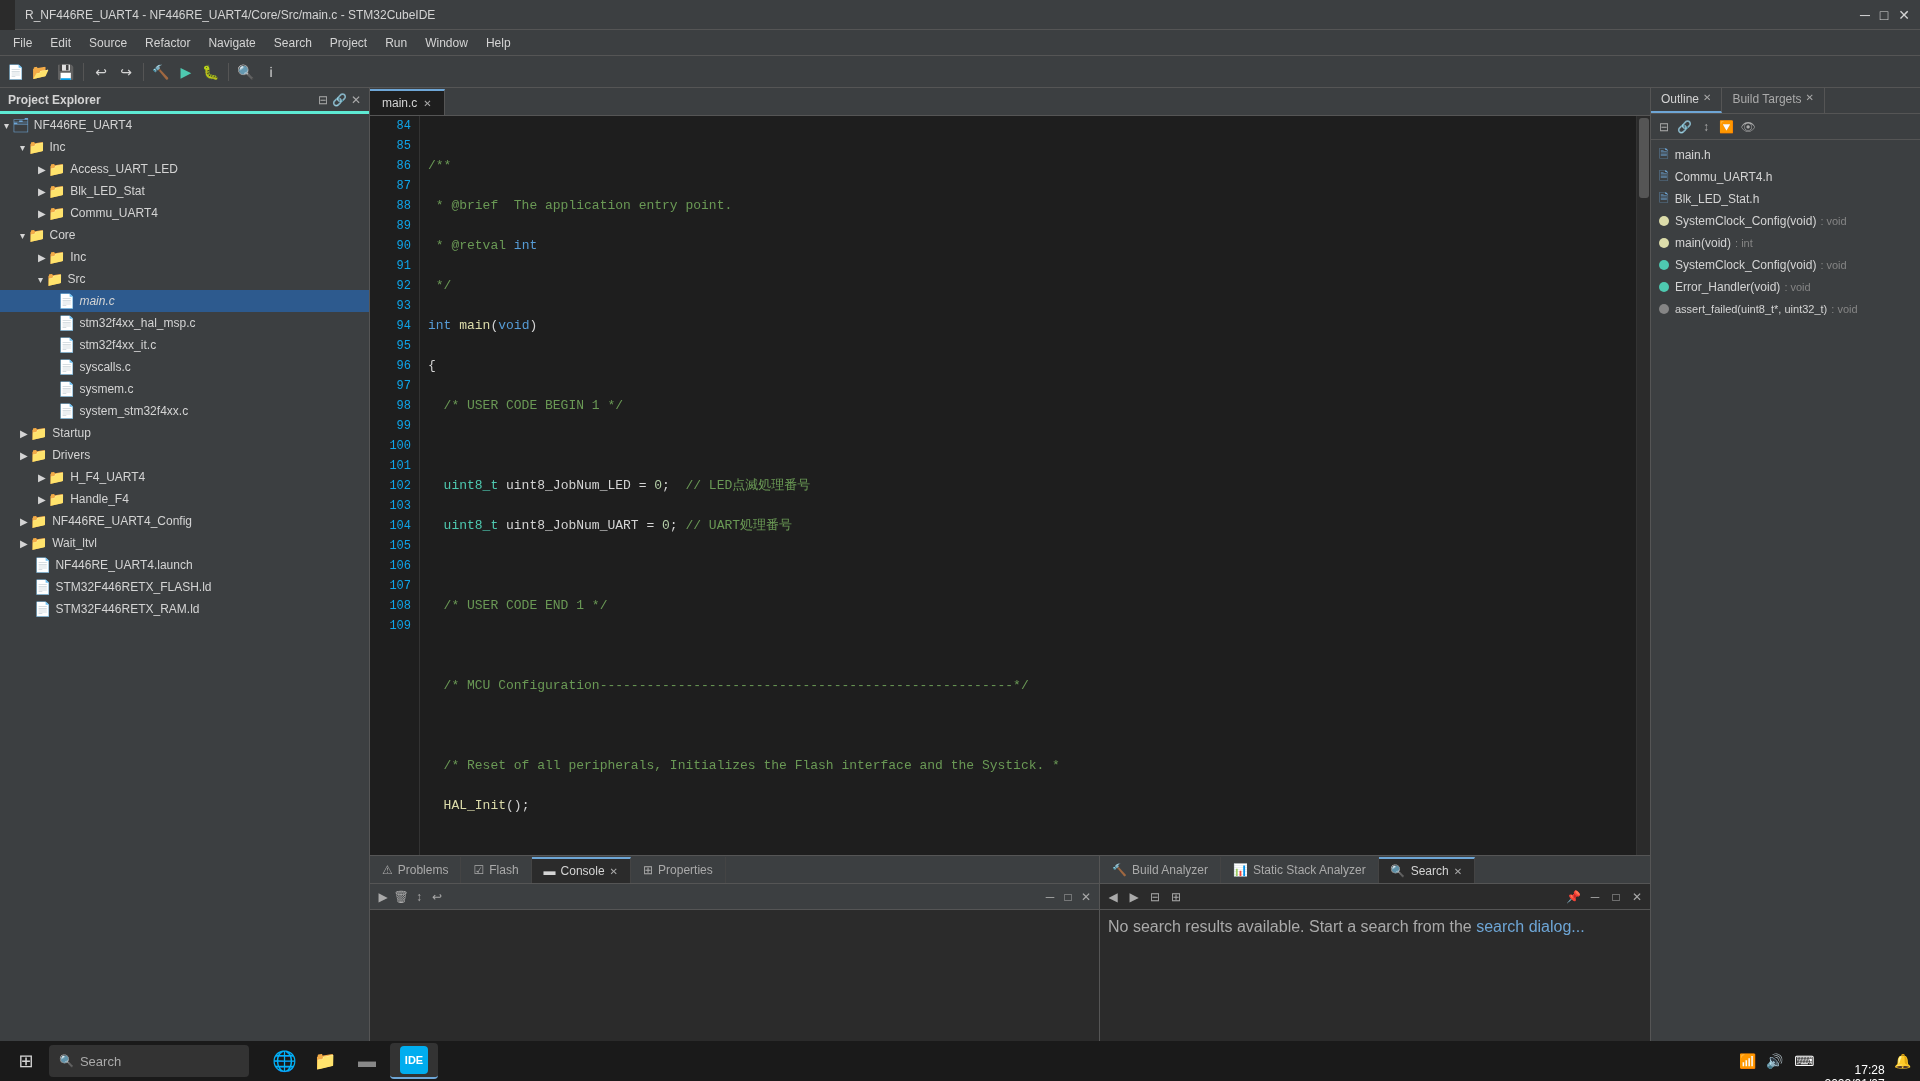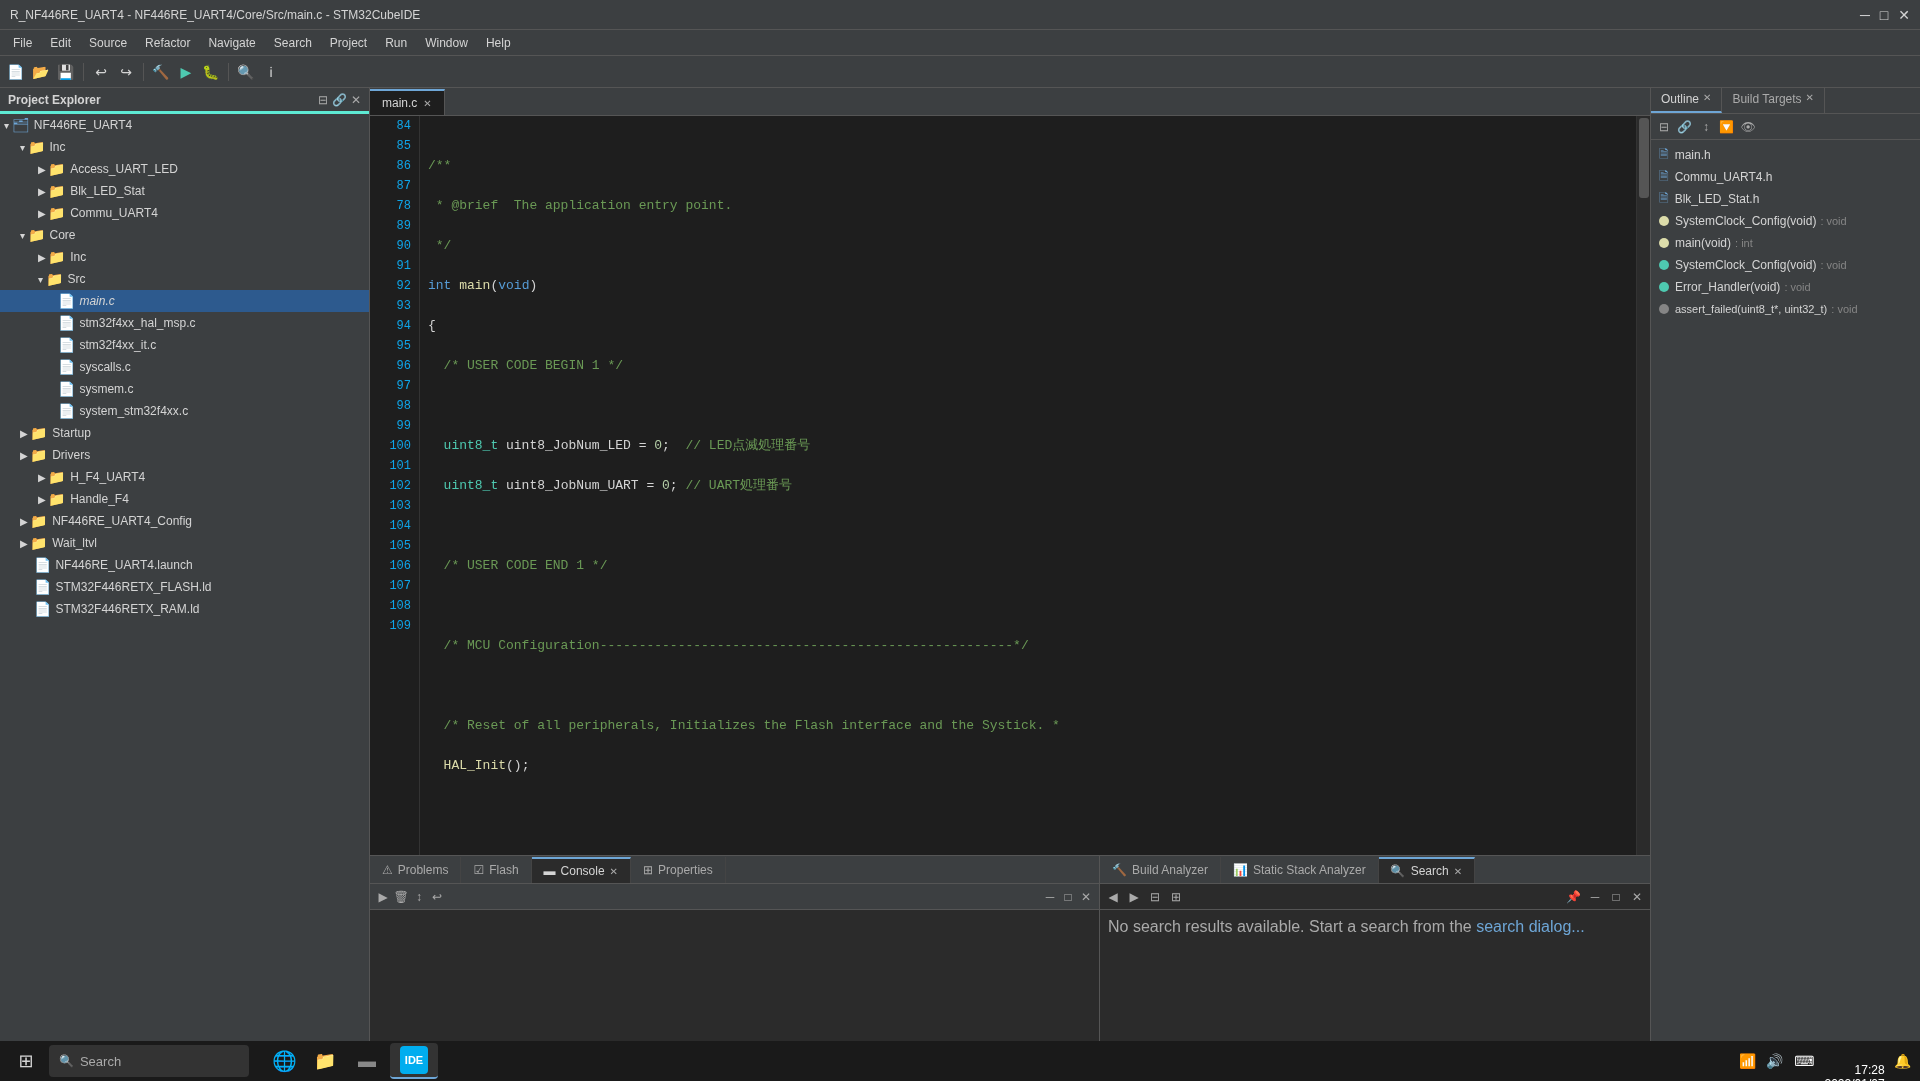--- a/index.html
+++ b/index.html
@@ -15,20 +15,21 @@
 
     
     #title-bar {
       background: #3c3f41;
       height: 30px;
       display: flex;
       align-items: center;
       padding: 0 10px;
       justify-content: space-between;
       border-bottom: 1px solid #555;
+      margin-left: 15px;
     }
     #title-bar .title-text {
       color: #d4d4d4;
       font-size: 12px;
     }
     #title-bar .win-controls {
       display: flex;
       gap: 10px;
     }
     #title-bar .win-controls span {
@@ -672,21 +673,21 @@
           <span class="tab-close">✕</span>
         </div>
       </div>
 
       <div id="code-editor">
         <div id="line-numbers">
           <div>84</div>
           <div>85</div>
           <div>86</div>
           <div>87</div>
-          <div>78</div>
+          <div>88</div>
           <div>89</div>
           <div>90</div>
           <div>91</div>
           <div>92</div>
           <div>93</div>
           <div>94</div>
           <div>95</div>
           <div>96</div>
           <div>97</div>
           <div>98</div>
@@ -699,20 +700,21 @@
           <div>105</div>
           <div>106</div>
           <div>107</div>
           <div>108</div>
           <div>109</div>
         </div>
         <div id="code-content">
           <pre><span class="code-line c-normal"> </span>
 <span class="code-line c-comment">/**</span>
 <span class="code-line c-comment"> * @brief  The application entry point.</span>
+<span class="code-line c-comment"> * @retval <span class="c-keyword">int</span></span>
 <span class="code-line c-comment"> */</span>
 <span class="code-line"><span class="c-keyword">int</span> <span class="c-function">main</span><span class="c-normal">(</span><span class="c-keyword">void</span><span class="c-normal">)</span></span>
 <span class="code-line c-normal">{</span>
 <span class="code-line c-comment">  /* USER CODE BEGIN 1 */</span>
 <span class="code-line c-normal"> </span>
 <span class="code-line"><span class="c-normal">  </span><span class="c-type">uint8_t</span><span class="c-normal"> uint8_JobNum_LED = </span><span class="c-number">0</span><span class="c-normal">;  </span><span class="c-comment">// LED点滅処理番号</span></span>
 <span class="code-line"><span class="c-normal">  </span><span class="c-type">uint8_t</span><span class="c-normal"> uint8_JobNum_UART = </span><span class="c-number">0</span><span class="c-normal">; </span><span class="c-comment">// UART処理番号</span></span>
 <span class="code-line c-normal"> </span>
 <span class="code-line c-comment">  /* USER CODE END 1 */</span>
 <span class="code-line c-normal"> </span>

